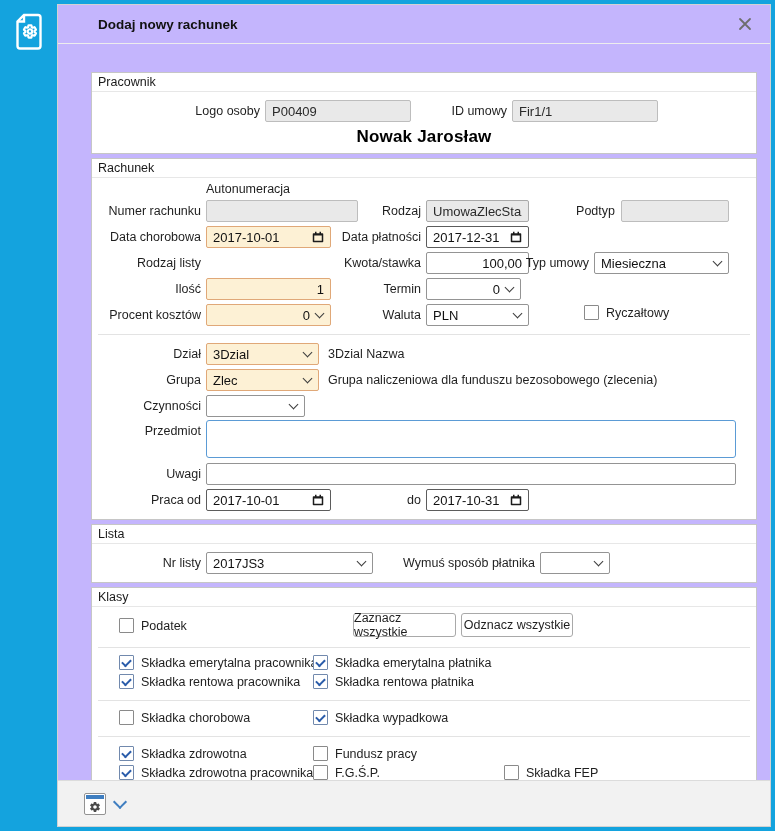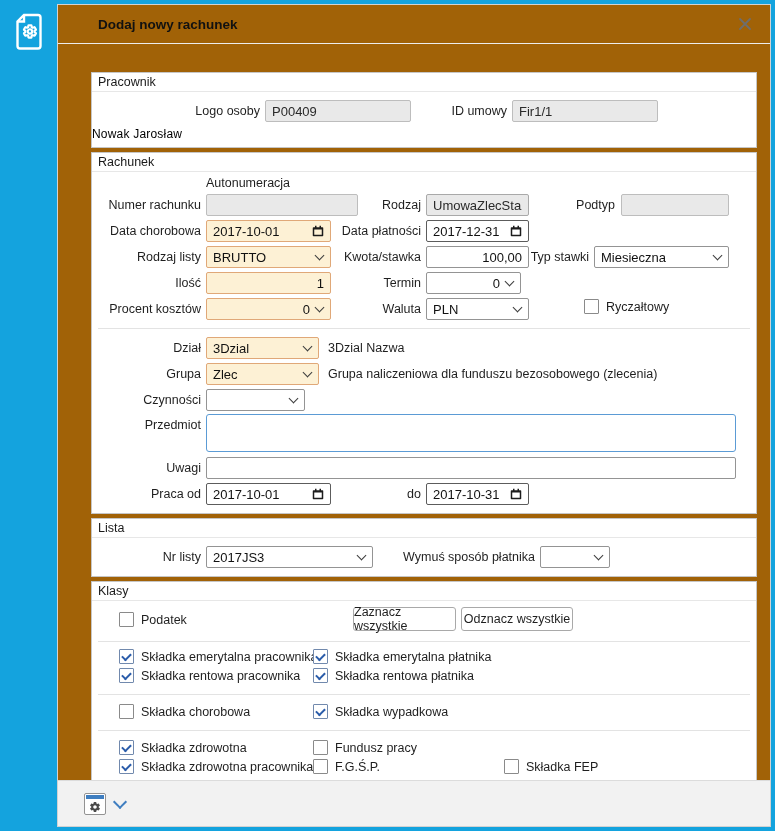--- a/index.html
+++ b/index.html
@@ -1,19 +1,19 @@
 <!DOCTYPE html>
 <html><head>
 <meta charset="utf-8">
 <style>
   html,body{margin:0;padding:0;background:#e8e8e8;font-family:"Liberation Sans",sans-serif;}
   .window{position:relative;width:775px;height:831px;background:#14a3de;overflow:hidden;}
   .sidebar{position:absolute;left:0;top:0;width:57px;height:100%;background:#14a3de;}
   .sidebar svg{position:absolute;left:13px;top:12px;}
-  .main{position:absolute;left:57px;top:4px;right:4px;bottom:4px;background:#a16207;border:1px solid #d2d2d2;box-sizing:border-box;display:flex;flex-direction:column;}
+  .main{position:absolute;left:57px;top:4px;right:4px;bottom:4px;background:#c4b5fd;border:1px solid #d2d2d2;box-sizing:border-box;display:flex;flex-direction:column;}
   .titlebar{height:38px;flex:none;display:flex;align-items:center;border-bottom:1px solid #ededed;}
   .title{margin-left:40px;font-size:13.5px;font-weight:bold;color:#111;}
   .close{margin-left:auto;margin-right:14px;width:22px;height:22px;display:flex;align-items:center;justify-content:center;cursor:pointer;}
   .content{flex:1;padding:28px 13px 0 33px;overflow:hidden;}
   .footer{flex:none;height:45px;background:#f2f2f2;border-top:1px solid #dcdcdc;display:flex;align-items:center;padding-left:26px;gap:9px;}
 
   .gb{border:1px solid #c6c6c6;margin-bottom:4px;background:#fff;}
   .gb-h{font-size:12.5px;color:#1a1a1a;padding:2px 6px 2px;border-bottom:1px solid #e7e7e7;}
   .gb-b{position:relative;padding:6px 0 6px;}
 
@@ -23,21 +23,21 @@
   .fld{position:absolute;top:2px;height:22px;box-sizing:border-box;font-size:13px;color:#111;background:#fff;border:1px solid #949494;border-radius:2px;display:flex;align-items:center;padding:0 6px;overflow:hidden;white-space:nowrap;}
   .fld .val{flex:1;overflow:hidden;}
   .fld.num .val,.fld.rnum .val{text-align:right;}
   .ro{background:#e9e9e9;border-color:#bdbdbd;color:#2a2a2a;}
   .beige{background:#fdf1d5;border-color:#e0a878;}
   .dark{border-color:#5c5c5c;}
   .chev{width:6px;height:6px;border-right:1.5px solid #3c3c3c;border-bottom:1.5px solid #3c3c3c;transform:rotate(45deg);flex:none;margin:-3px 1px 0 6px;}
   .cal{flex:none;margin-left:6px;}
   .area{position:absolute;left:114px;width:530px;box-sizing:border-box;border:1px solid #5b9bd5;border-radius:3px;background:#fff;}
   .sep{height:1px;background:#e3e3e3;margin:6px 6px;}
-  .pname{font-size:12px;font-weight:normal;color:#000;margin-top:3px;letter-spacing:.2px;}
+  .pname{text-align:center;font-size:17px;font-weight:bold;color:#000;margin-top:3px;letter-spacing:.2px;}
 
   .cbitem{position:absolute;top:3px;display:flex;align-items:center;gap:7px;cursor:pointer;}
   .cbx{width:13px;height:13px;box-sizing:content-box;border:1px solid #8a8a8a;background:#fff;position:relative;flex:none;border-radius:1px;}
   .cbx.checked{border-color:#7189ad;}
   .cbx.checked::after{content:"";position:absolute;left:2px;top:2.5px;width:7px;height:4px;border-left:2px solid #2a5caa;border-bottom:2px solid #2a5caa;transform:rotate(-45deg);}
   .cbl{font-size:12.5px;color:#1f1f1f;white-space:nowrap;}
 
   .btn{position:absolute;top:2px;height:24px;box-sizing:border-box;background:#fff;border:1px solid #a9a9a9;border-radius:3px;font-size:12.5px;color:#1f1f1f;display:flex;align-items:center;justify-content:center;cursor:pointer;}
 
   .fbtn{width:22px;height:22px;box-sizing:border-box;border:1px solid #939393;background:#fff;border-radius:2px;position:relative;cursor:pointer;}
@@ -119,29 +119,25 @@
             <span class="lab" style="left:240px;width:89px">Data płatności</span>
             <span class="fld dark" style="left:334px;width:103px">
               <span class="val">2017-12-31</span>
               <svg class="cal" width="12" height="12" viewBox="0 0 16 16">
                   <path fill="#1c1c1c" d="M4 1h2v2h4V1h2v2h2a1 1 0 0 1 1 1v10a1 1 0 0 1-1 1H2a1 1 0 0 1-1-1V4a1 1 0 0 1 1-1h2V1zm-1 5v7h10V6H3z"></path>
                 </svg>
             </span>
           </div>
           <div class="frow">
             <span class="lab" style="left:0;width:109px">Rodzaj listy</span>
-            <span class="fld beige" style="left:114px;width:125px">
-              <span class="val">BRUTTO</span>
-              <span class="chev"></span>
-            </span>
             <span class="lab" style="left:240px;width:89px">Kwota/stawka</span>
             <span class="fld num" style="left:334px;width:103px">
                 <span class="val">100,00</span>
               </span>
-            <span class="lab" style="left:404px;width:93px">Typ stawki</span>
+            <span class="lab" style="left:404px;width:93px">Typ umowy</span>
             <span class="fld" style="left:502px;width:135px">
               <span class="val">Miesieczna</span>
               <span class="chev"></span>
             </span>
           </div>
           <div class="frow">
             <span class="lab" style="left:0;width:109px">Ilość</span>
             <span class="fld beige num" style="left:114px;width:125px">
                 <span class="val">1</span>
               </span>

